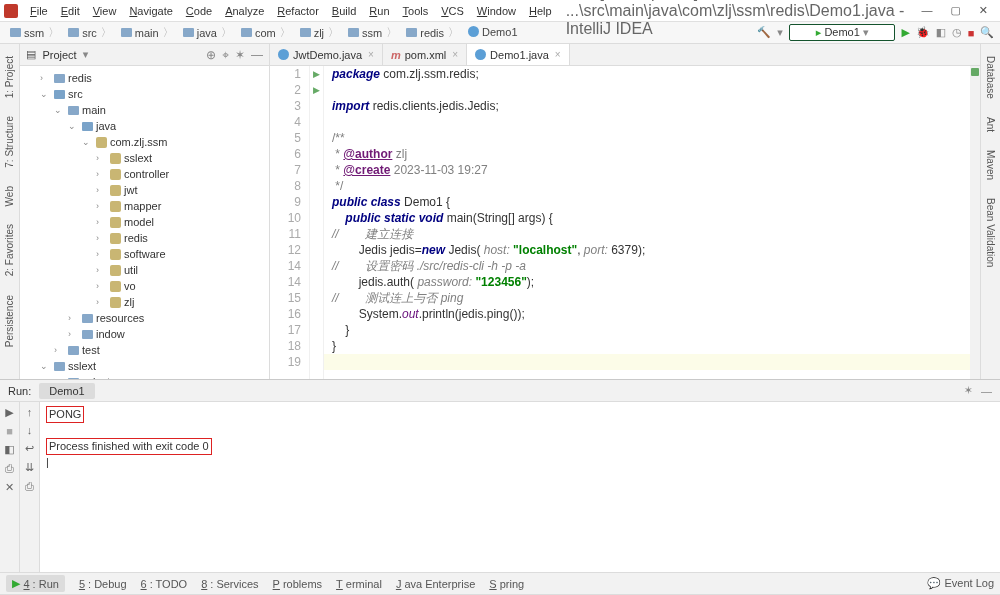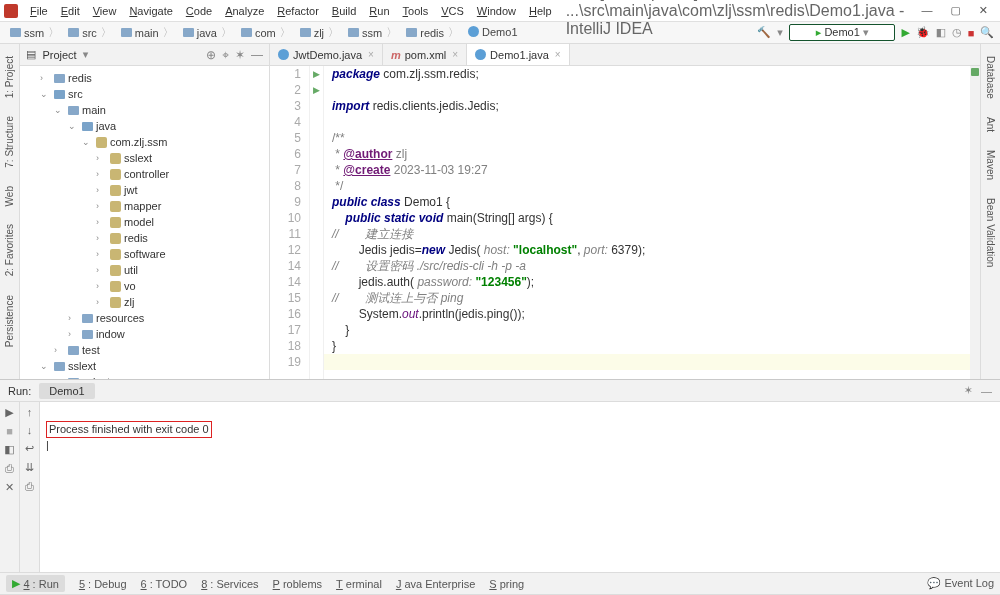--- a/index.html
+++ b/index.html
@@ -376,20 +376,21 @@
       <span>✕</span>
     </div>
     <div class="run-tools2">
       <span>↑</span>
       <span>↓</span>
       <span>↩</span>
       <span>⇊</span>
       <span>⎙</span>
     </div>
     <div class="console" id="console">
+        <div><span class="highlight-box">PONG</span></div>
         <div>&nbsp;</div>
         <div><span class="highlight-box">Process finished with exit code 0</span></div>
         <div>|</div>
       </div>
   </div>
 </div>
 
 <div class="bottom-tabs" id="btabs">
 <span class="bt active"><span class="play">▶</span> <u>4</u>: Run</span>
     <span class="bt"><u>5</u>: Debug</span>

